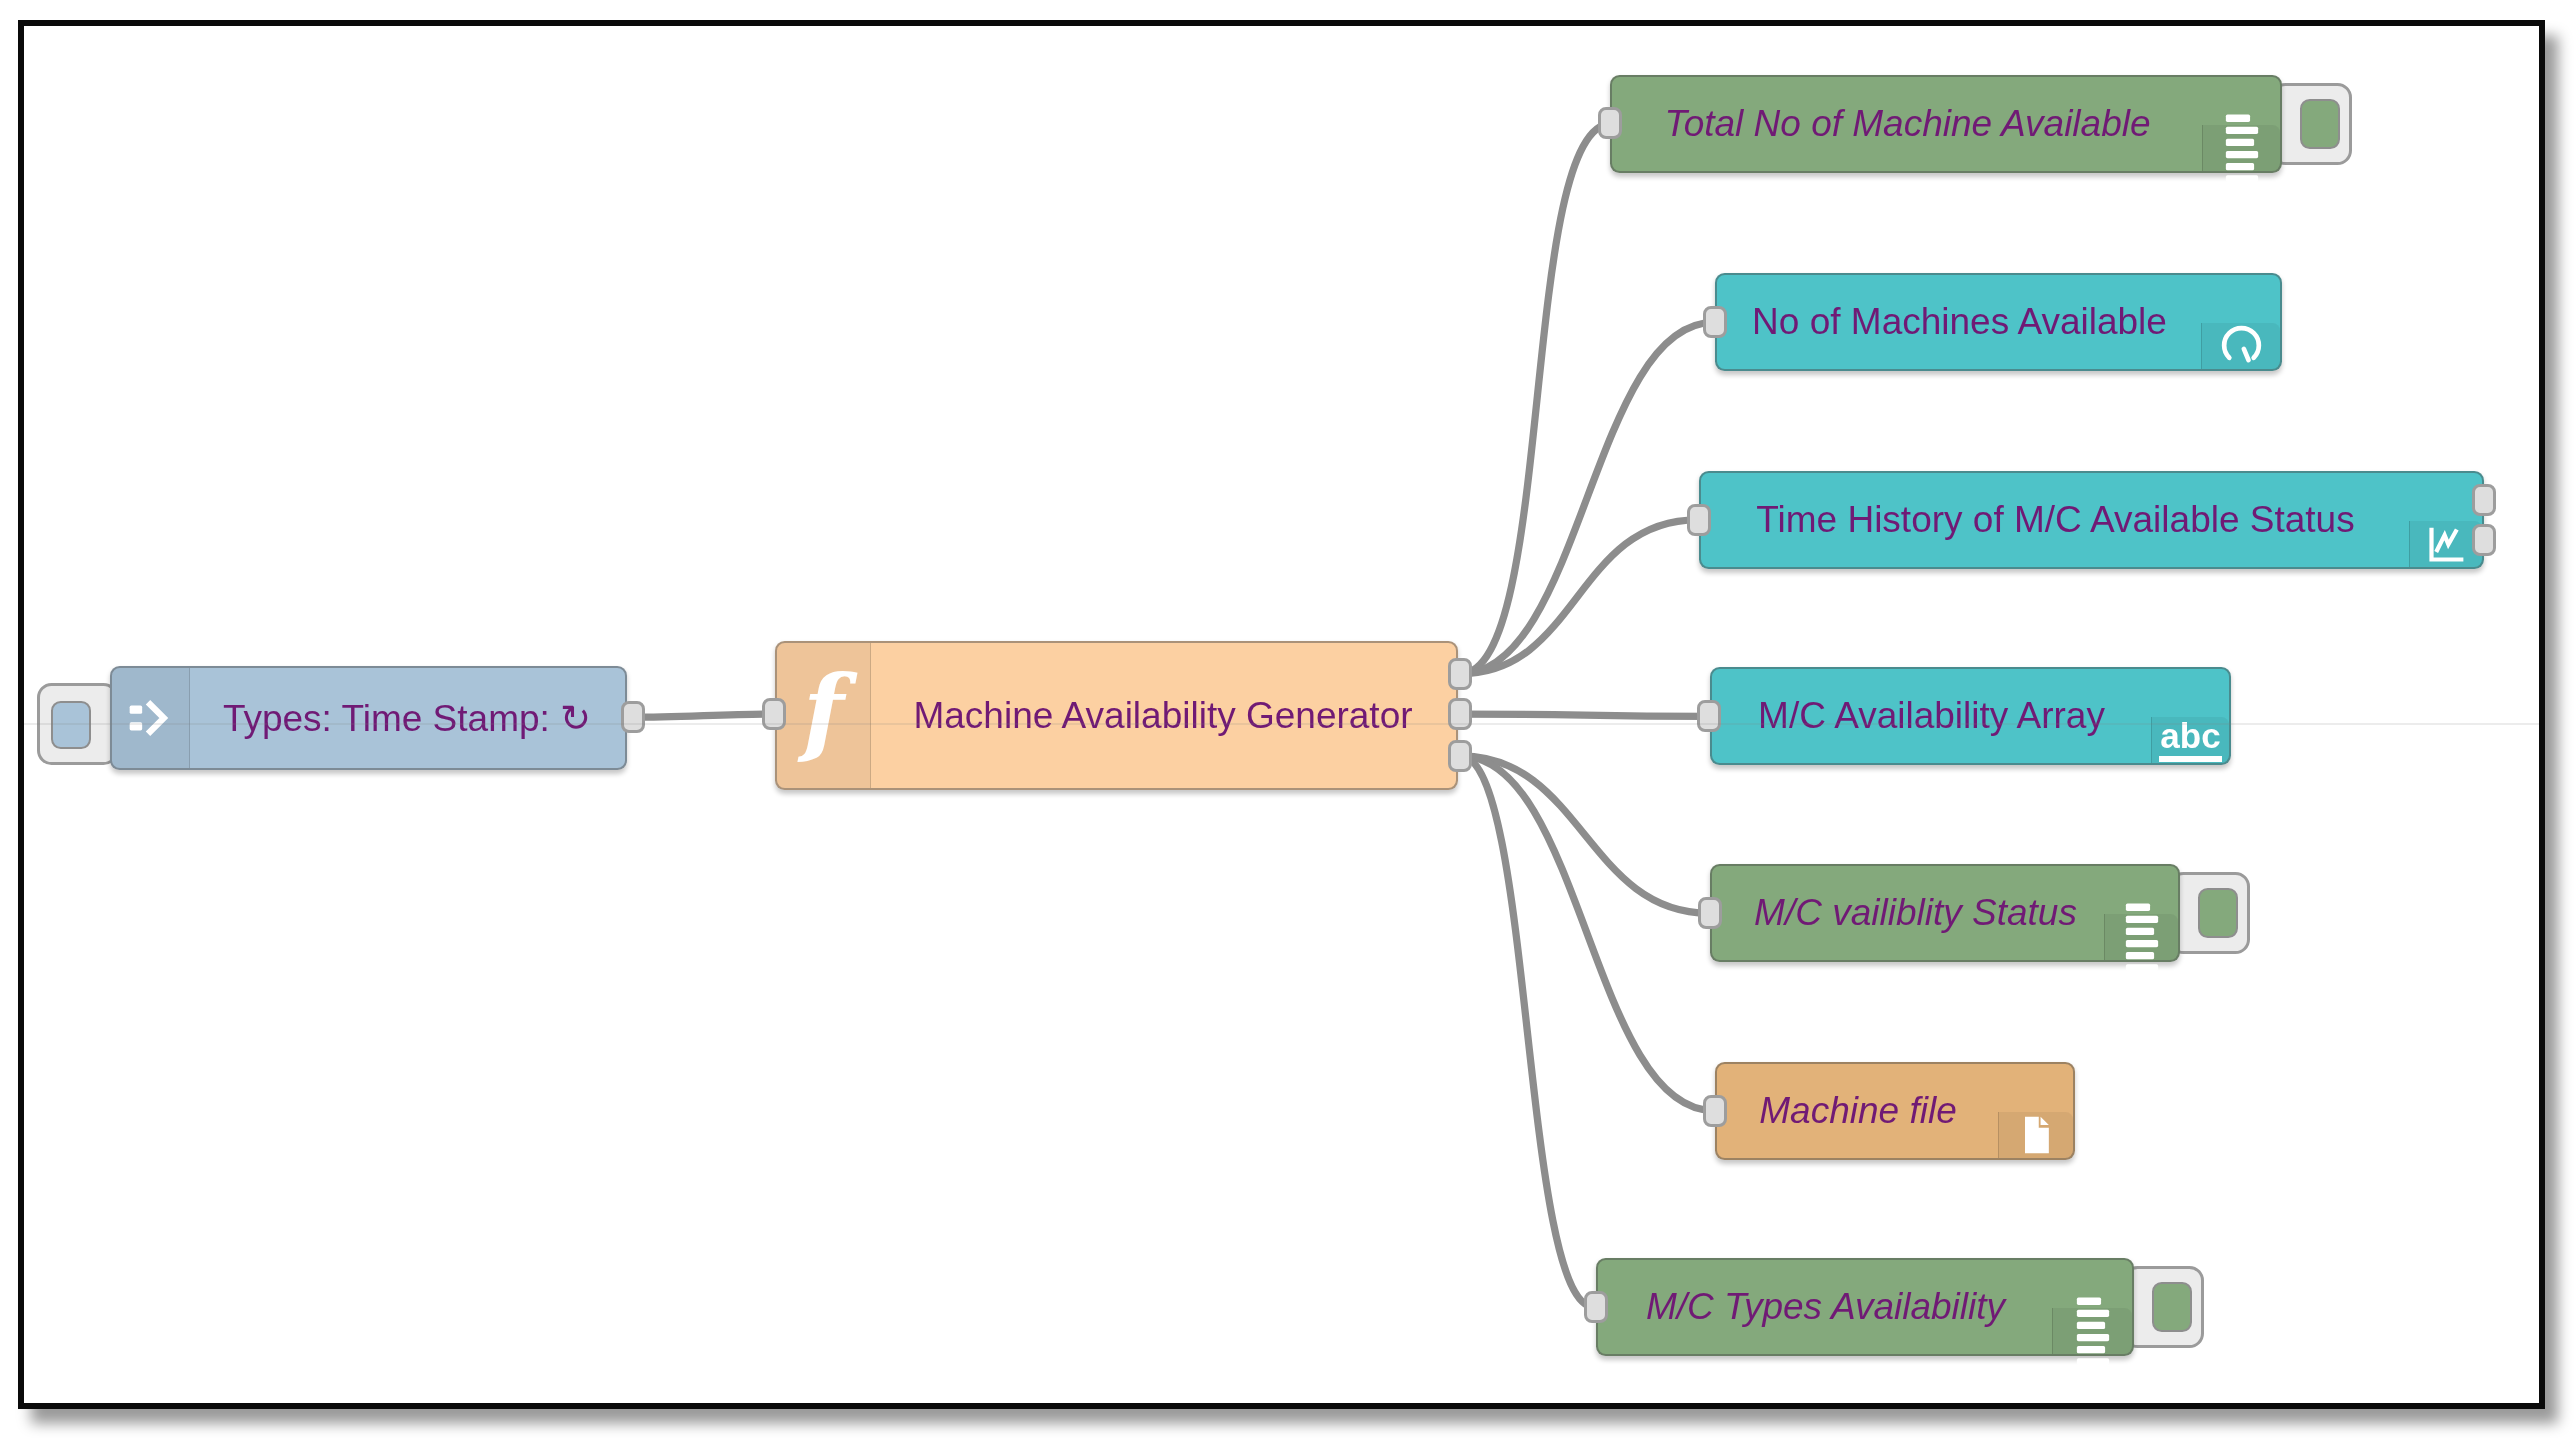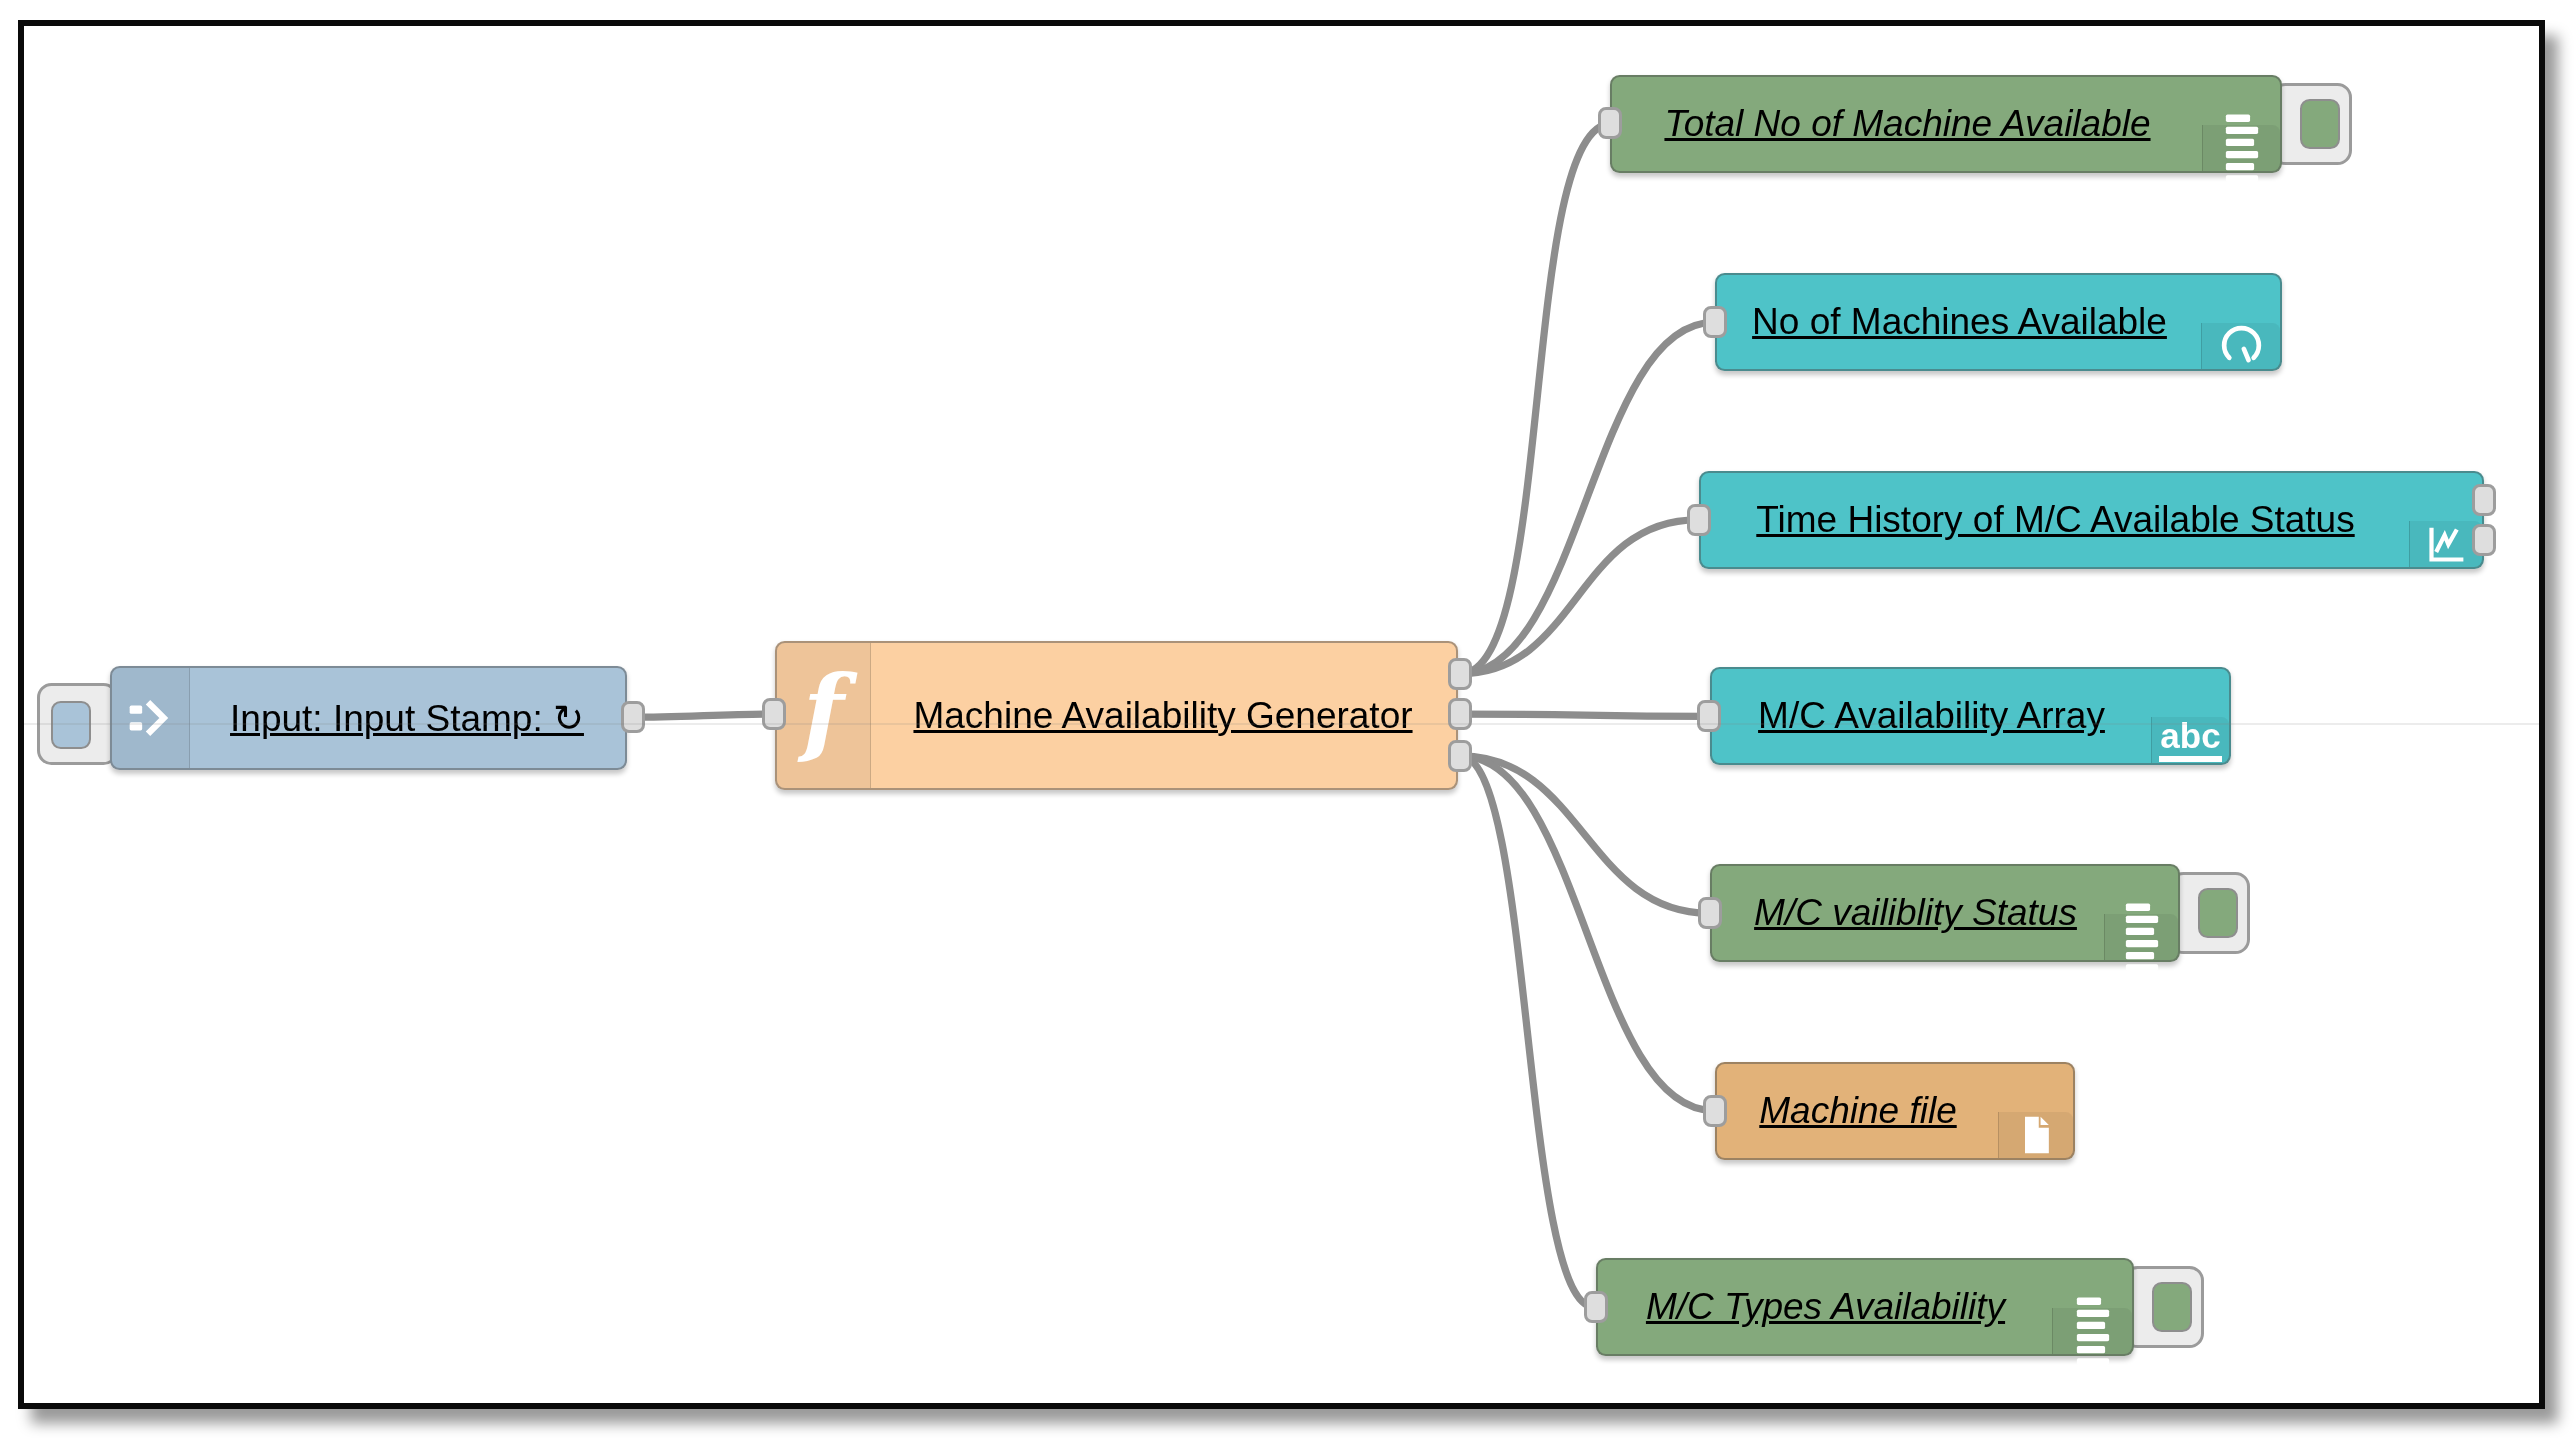--- a/index.html
+++ b/index.html
@@ -6,21 +6,21 @@
   #stage{position:relative;width:2576px;height:1449px;background:#ffffff;overflow:hidden;
          font-family:"Liberation Sans",sans-serif;}
   #frame{position:absolute;left:17.7px;top:20px;width:2527px;height:1389px;background:#ffffff;
          border:6.4px solid #0a0a0a;box-sizing:border-box;z-index:0;
          box-shadow:13px 14.5px 13px rgba(0,0,0,0.40);}
   #wires{position:absolute;left:0;top:0;z-index:1;}
   #wires path{stroke:#8d8d8d;stroke-width:9;fill:none;stroke-linecap:round;}
   .node{position:absolute;border-radius:9.7px;border:2.4px solid rgba(70,70,70,0.45);
         box-sizing:border-box;z-index:3;box-shadow:0 3.2px 5.6px rgba(0,0,0,0.22);}
   .nlabel{position:absolute;top:0;bottom:0;display:flex;align-items:center;justify-content:center;
-        font-size:37px;color:#000000;white-space:nowrap;text-decoration:underline;}
+        font-size:37px;color:#701a75;white-space:nowrap;}
   .it{font-style:italic;}
   .strip{position:absolute;top:0;bottom:0;background:rgba(0,0,0,0.055);
         display:flex;align-items:center;justify-content:center;}
   .strip.left{left:0;border-right:1.6px solid rgba(0,0,0,0.14);border-radius:7.3px 0 0 7.3px;}
   .strip.right{right:0;border-left:1.6px solid rgba(0,0,0,0.14);border-radius:0 7.3px 7.3px 0;margin-top:48px;}
   .port{position:absolute;width:24px;height:32px;background:#dedede;border:3.2px solid #9d9d9d;
         border-radius:8px;box-sizing:border-box;z-index:4;}
   .btn{position:absolute;width:81px;height:82px;background:#ececec;border:3.2px solid #9b9b9b;
         border-radius:14.5px;box-sizing:border-box;z-index:2;}
   .btn .inner{position:absolute;border:2.4px solid #8e8e8e;border-radius:9.7px;box-sizing:border-box;}
@@ -52,21 +52,21 @@
     <div class="inner" style="left:11.3px;top:14.5px;width:40px;height:48px;background:#a9c3d8;"></div>
   </div>
   <div class="node" style="left:110px;top:666px;width:517px;height:104px;background:#a9c3d8;">
     <div class="strip left" style="width:77px;">
       <svg width="47" height="40" viewBox="0 0 56 48">
         <rect x="3" y="9" width="15" height="10" rx="2" fill="#fff"></rect>
         <rect x="3" y="29" width="15" height="10" rx="2" fill="#fff"></rect>
         <polyline points="25,5 44,24 25,43" fill="none" stroke="#fff" stroke-width="7.5"></polyline>
       </svg>
     </div>
-    <div class="nlabel" style="left:77px;right:0;">Input: Input Stamp: ↻</div>
+    <div class="nlabel" style="left:77px;right:0;">Types: Time Stamp: ↻</div>
   </div>
   <div class="port" style="left:621px;top:701px;"></div>
 
   <div class="node" style="left:775px;top:641px;width:683px;height:149px;background:#fcd0a2;">
     <div class="strip left" style="width:93px;">
       <span class="fglyph">f</span>
     </div>
     <div class="nlabel" style="left:93px;right:0;">Machine Availability Generator</div>
   </div>
   <div class="port" style="left:762px;top:698px;"></div>

